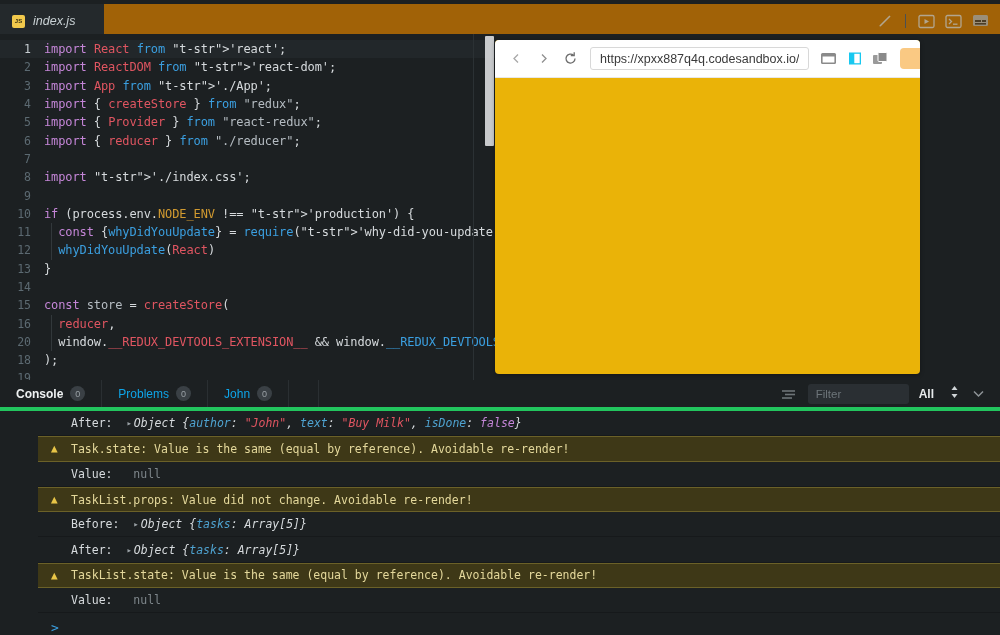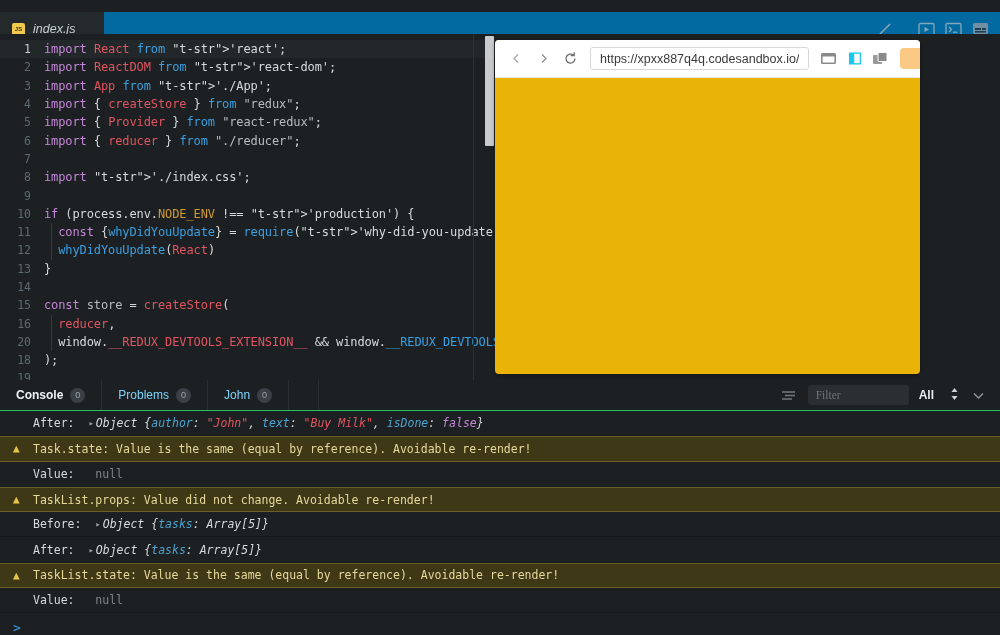--- a/index.html
+++ b/index.html
@@ -6,22 +6,22 @@
   html, body {
     width: 1000px; height: 635px;
     background: #1c2022;
     font-family: "Liberation Sans", sans-serif;
     overflow: hidden;
   }
   #app { position: relative; width: 1000px; height: 635px; background: #1c2022; }
 
   
   .header {
-    position: absolute; left: 0; top: 12px; width: 1000px; height: 34px;
-    background: #0369a1; display: flex; align-items: stretch;
+    position: absolute; left: 0; top: 4px; width: 1000px; height: 34px;
+    background: #a16207; display: flex; align-items: stretch;
   }
   .tab {
     width: 104px; height: 34px; background: #24292c;
     display: flex; align-items: center; gap: 8px;
     padding: 0 12px; position: relative; cursor: pointer;
   }
   .tab::after {
     content: ""; position: absolute; left: 0; right: 0; bottom: 0; height: 2px;
     background: #3b97e3;
   }
@@ -173,47 +173,47 @@
     font-family: "Liberation Sans", sans-serif;
   }
 
   
   .console {
     position: absolute; left: 0; top: 380px; width: 1000px; height: 255px;
     background: #1c2022; display: flex; flex-direction: column;
   }
   .console-bar {
     height: 31px; flex: 0 0 31px; background: #1c2022;
-    display: flex; align-items: stretch; border-bottom: 1px solid #22c55e;
+    display: flex; align-items: stretch; border-bottom: 4px solid #22c55e;
   }
   .ctab {
     display: flex; align-items: center; gap: 7px; padding: 0 16px;
     cursor: pointer; border-right: 1px solid #2a2f32;
   }
-  .ctab-label { font-size: 12px; color: #7dd3fc; }
+  .ctab-label { font-size: 12px; color: #0ea5e9; }
   .ctab.active .ctab-label { color: #eef1f2; font-weight: bold; }
   .badge {
     min-width: 15px; height: 15px; border-radius: 8px; background: #3a4045;
     color: #9aa1a6; font-size: 9px; display: flex; align-items: center;
     justify-content: center; padding: 0 4px;
   }
   .cbar-spacer { flex: 1 1 auto; border-right: 1px solid #2a2f32; max-width: 30px; }
   .cbar-fill { flex: 1 1 auto; }
   .cbar-right { display: flex; align-items: center; gap: 10px; padding-right: 13px; }
   .filter-input {
     width: 101px; height: 20px; background: #2a2f33; border-radius: 3px;
-    display: flex; align-items: center; padding: 0 8px; font-family: Liberation Serif, serif;
+    display: flex; align-items: center; padding: 0 8px;
   }
   .filter-ph { font-size: 11.5px; color: #6d757a; }
   .select-all {
     display: flex; align-items: center; gap: 16px;
     font-size: 12px; color: #e8ebec; font-weight: bold;
   }
 
-  .console-body { flex: 1 1 auto; overflow: hidden; background: #1c2022; }
+  .console-body { flex: 1 1 auto; overflow: hidden; background: #1c2022; margin-left: 38px; }
   .logrow {
     min-height: 25.3px; display: flex; align-items: center;
     padding-left: 13px; border-bottom: 1px solid #16191b;
     font-family: "DejaVu Sans Mono", monospace; font-size: 11.5px;
     color: #d6dadd; white-space: pre;
   }
   .logrow.warn {
     background: #3e3817; border-top: 1px solid #6b6128;
     border-bottom: 1px solid #6b6128; color: #e4d89b;
   }

